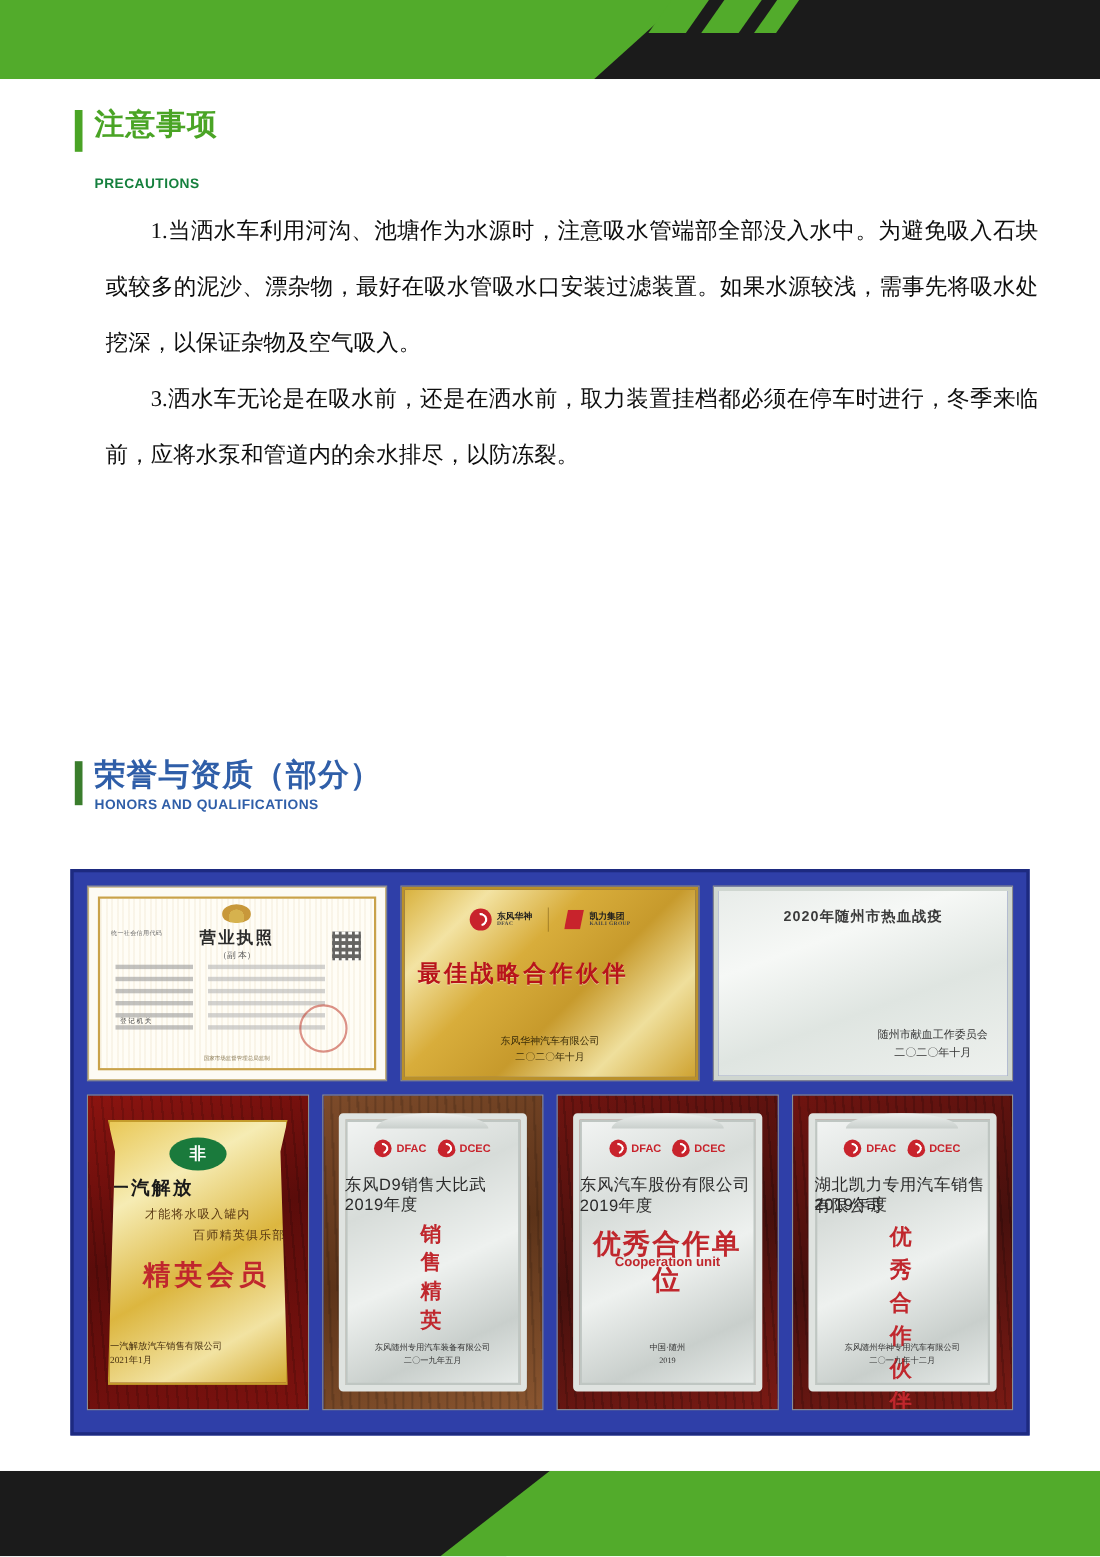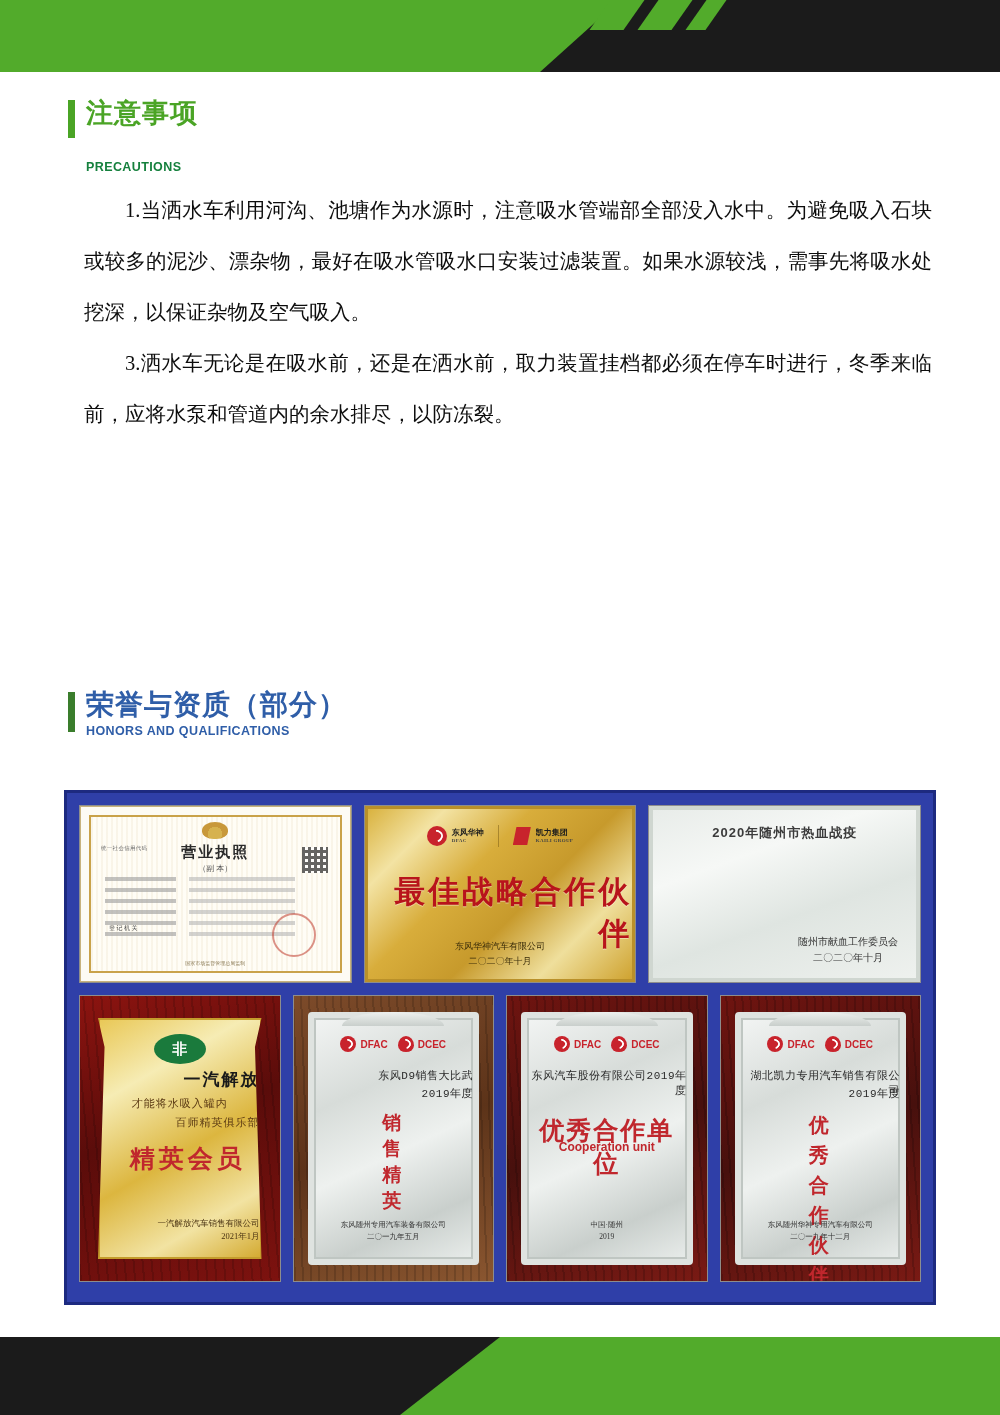--- a/index.html
+++ b/index.html
@@ -109,21 +109,21 @@
   #head-precautions .en { color: #15803d; margin-top: 30px; }
 
   #head-honors { top: 688px; }
   #head-honors .bar { background: #3a7d2c; height: 40px; }
   #head-honors .cn { color: #2f5ea8; font-size: 28px; }
   #head-honors .en { color: #2f5ea8; }
 
   
   .body-text {
     position: absolute;
-    left: 84px;
+    left: 96px;
     top: 185px;
     width: 848px;
     font-size: 20.5px;
     line-height: 51px;
     color: #0d0d0d;
     text-align: justify;
     font-family: "Liberation Serif", "DejaVu Serif", serif;
   }
   .body-text p {
     margin: 0;
@@ -268,25 +268,25 @@
     width: 18px; height: 18px;
     background: #c8232c;
     clip-path: polygon(20% 0, 100% 0, 80% 100%, 0 100%);
   }
   .gold-logo-txt { font-size: 8px; font-weight: bold; color: #1d1d1d; line-height: 1.1; }
   .gold-logo-txt small { display: block; font-size: 5px; color: #444; letter-spacing: .3px; }
   .gold-divider {
     width: 1px; height: 22px; background: rgba(120,90,20,.5);
   }
   .gold-title {
-    position: absolute; top: 62px; left: 0; right: 0;
-    text-align: right;
+    position: absolute; top: 62px; left: 12px; right: 0;
+    text-align: left;
     font-family: "Liberation Sans", "DejaVu Sans", sans-serif;
     font-weight: bold;
-    font-size: 31px;
+    font-size: 21px;
     letter-spacing: 3px;
     color: #b8141b;
     text-shadow: 0 1px 0 rgba(255,255,255,.4);
   }
   .gold-foot {
     position: absolute; bottom: 10px; left: 0; right: 0;
     text-align: center;
     font-size: 9px;
     color: #3a2c09;
     line-height: 15px;
@@ -355,41 +355,41 @@
     width: 52px; height: 30px; border-radius: 50%;
     background: #1a7a3c;
     display: flex; align-items: center; justify-content: center;
   }
   .fw-logo span {
     color: #fff; font-weight: bold; font-size: 15px;
     font-family: "Liberation Sans","DejaVu Sans",sans-serif;
   }
   .fw-brand {
     position: absolute; top: 48px; left: 0; right: 0;
-    text-align: right; font-size: 17px; font-weight: bold;
+    text-align: left; font-size: 17px; font-weight: bold;
     font-family: "Liberation Sans","DejaVu Sans",sans-serif;
     color: #1a1a1a; letter-spacing: 2px;
   }
   .fw-l1, .fw-l2 {
     position: absolute; left: 0; right: 0; text-align: center;
     font-size: 11px; color: #5b3a13; letter-spacing: 1px;
     font-family: "Liberation Sans","DejaVu Sans",sans-serif;
   }
   .fw-l1 { top: 76px; }
   .fw-l2 { top: 95px; text-align: right; }
   .fw-title {
     position: absolute; top: 122px; left: 16px; right: 0;
     text-align: center;
     font-size: 25px; font-weight: bold;
     font-family: "Liberation Sans","DejaVu Sans",sans-serif;
     color: #c0272d; letter-spacing: 4px;
   }
   .fw-foot {
     position: absolute; bottom: 14px; left: 0; right: 0;
-    text-align: right; font-size: 8.5px; color: #4a3312; line-height: 13px;
+    text-align: left; font-size: 8.5px; color: #4a3312; line-height: 13px;
   }
 
   
   .plate-silver {
     position: absolute;
     top: 16px; left: 14px; right: 14px; bottom: 16px;
     background: linear-gradient(155deg,#f2f4f3 0%, #d7dcd9 30%, #eef1ef 55%, #c9cfcc 80%, #e8ecea 100%);
     border: 6px solid #dfe3e0;
     border-radius: 4px;
     box-sizing: border-box;
@@ -419,23 +419,23 @@
   }
   .bk .mk.cum {
     background: #c8232c;
     border-radius: 50% 50% 50% 50% / 60% 60% 40% 40%;
   }
   .bk .bt {
     font-size: 10px; font-weight: bold; color: #c8232c;
     font-family: "Liberation Sans","DejaVu Sans",sans-serif;
   }
   .sl1, .sl2 {
-    position: absolute; left: 0; right: 0; text-align: right;
-    font-size: 11px; color: #2a2a2a; letter-spacing: .5px;
-    font-family: Liberation Mono, monospace;
+    position: absolute; left: 0; right: 0; text-align: left;
+    font-size: 15px; color: #2a2a2a; letter-spacing: .5px;
+    font-family: Liberation Sans, sans-serif;
   }
   .sl1 { top: 50px; }
   .sl2 { top: 68px; }
   .sbig {
     position: absolute; left: 0; right: 0; text-align: center;
     font-weight: bold; color: #c0272d;
     font-family: "Liberation Sans","DejaVu Sans",sans-serif;
   }
   .sbig.v1 { top: 92px; font-size: 19px; letter-spacing: 3px; line-height: 26px; }
   .sbig.v2 { top: 96px; font-size: 25px; letter-spacing: 2px; }

